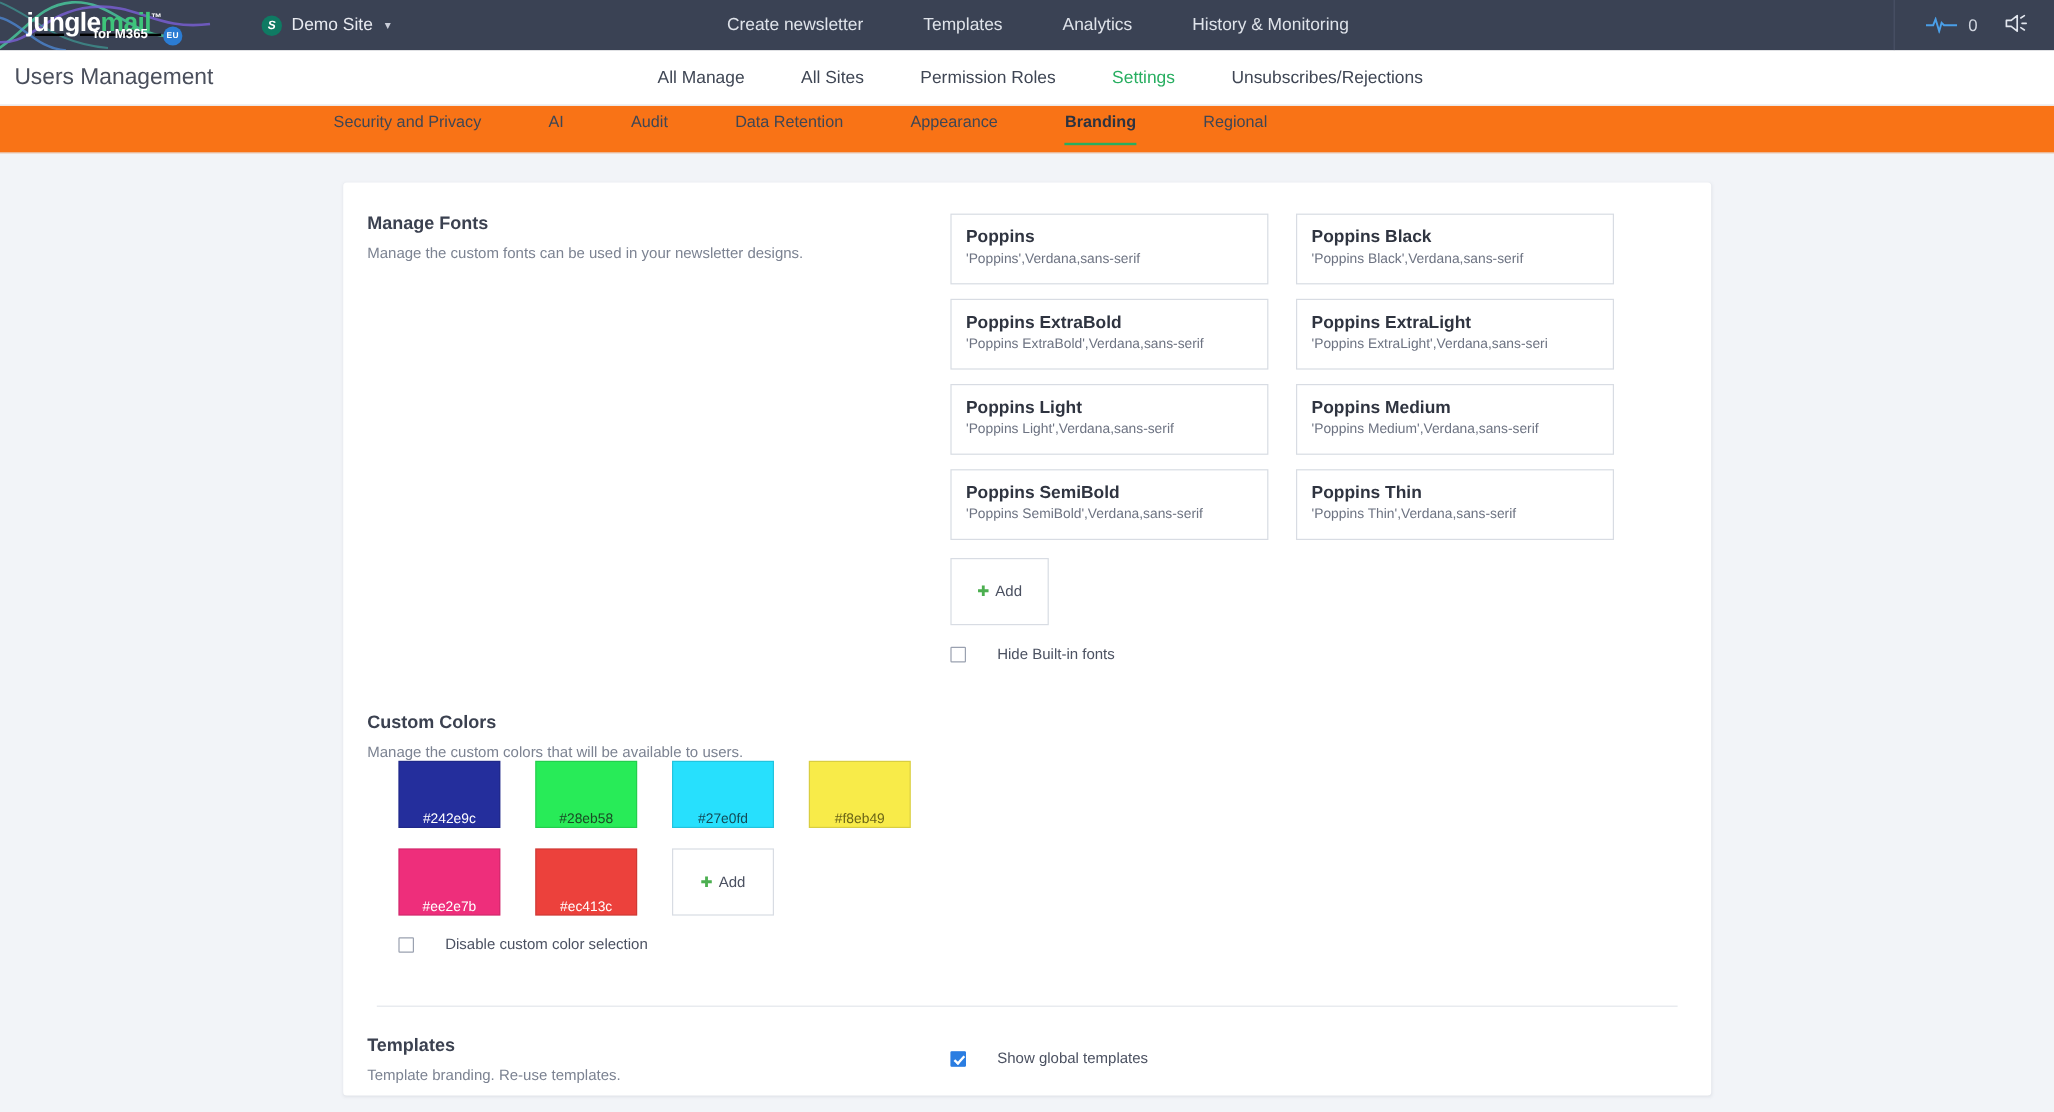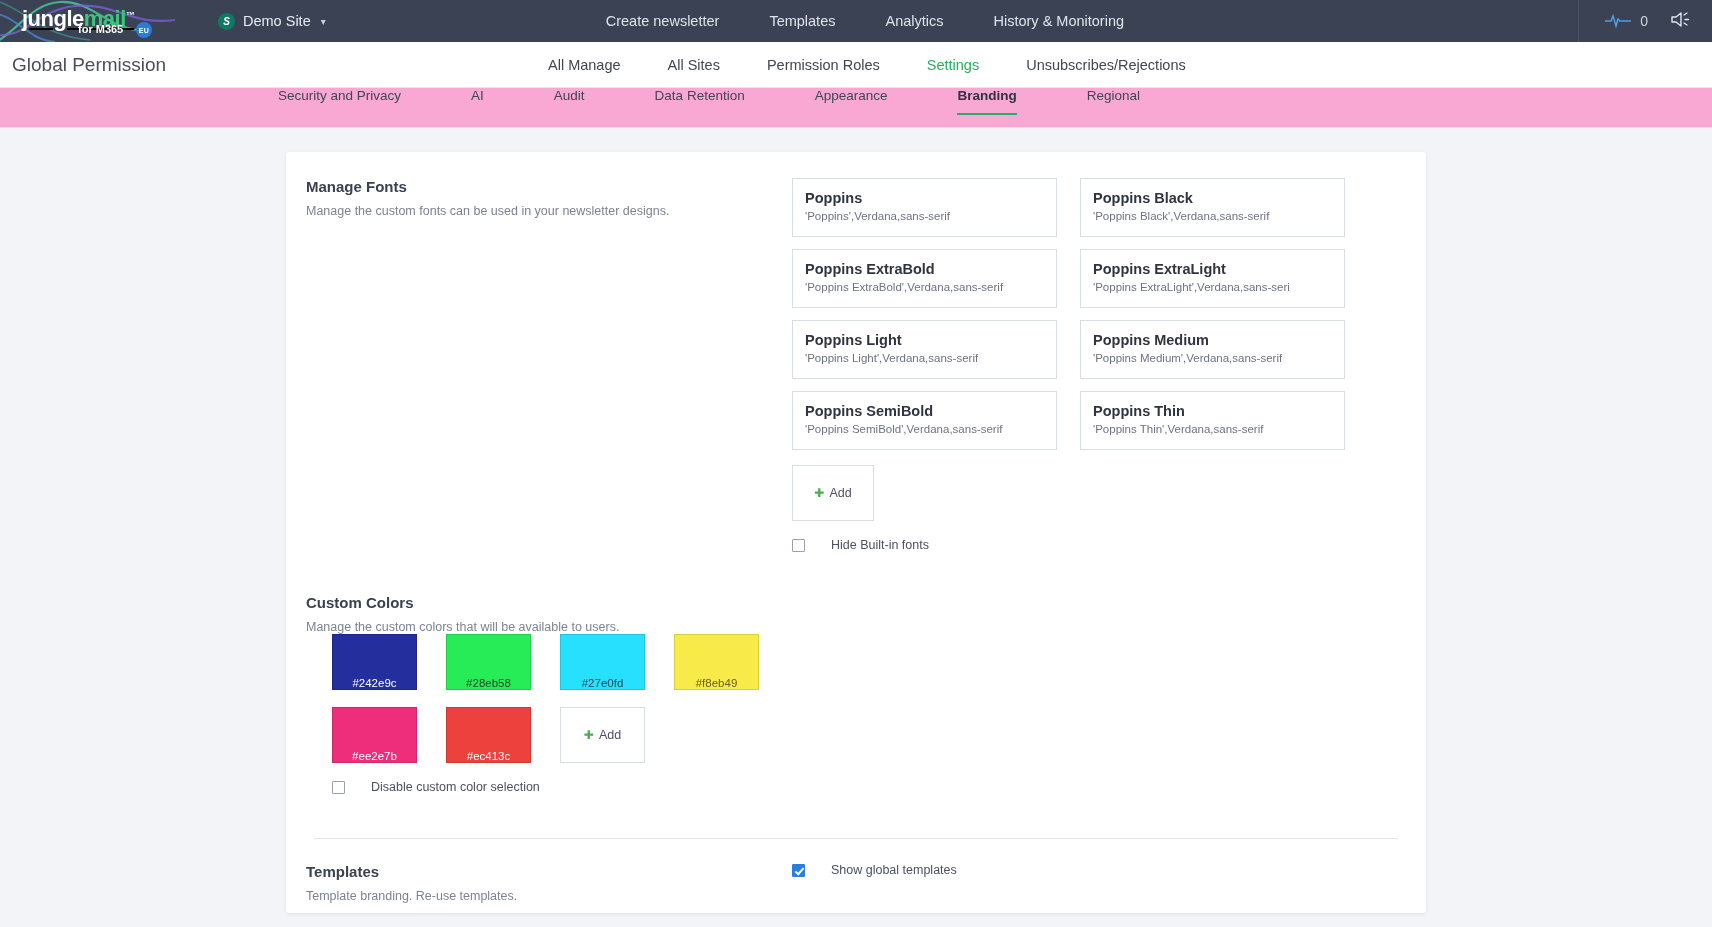--- a/index.html
+++ b/index.html
@@ -163,25 +163,25 @@
     color: #3f4654;
     text-decoration: none;
     cursor: pointer;
     white-space: nowrap;
   }
   .mainnav a.active { color: #27ae60; }
 
   
   .tabrow {
     height: 40px;
-    background: #f9a8d4;
-    display: flex;
-    align-items: flex-start;
+    background: #f97316;
+    display: flex;
+    align-items: center;
     padding-left: 278px;
-    gap: 14px;
+    gap: 0;
     border-bottom: 1px solid #e3e6eb;
   }
   .tab {
     font-size: 13.5px;
     color: #3f4654;
     padding: 0 0 10px 0;
     margin-right: 56px;
     cursor: pointer;
     white-space: nowrap;
     border-bottom: 2px solid transparent;
@@ -374,21 +374,21 @@
         <path d="M2 7 L2 12 L6 12 L11 16 L11 3 L6 7 Z" fill="none" stroke="#e2e6ee" stroke-width="1.4" stroke-linejoin="round"></path>
         <path d="M14 5 L17 3" stroke="#e2e6ee" stroke-width="1.3" stroke-linecap="round"></path>
         <path d="M15 9.5 L18.5 9.5" stroke="#e2e6ee" stroke-width="1.3" stroke-linecap="round"></path>
         <path d="M14 13 L17 15" stroke="#e2e6ee" stroke-width="1.3" stroke-linecap="round"></path>
       </svg>
     </div>
   </div>
 </div>
 
 <div class="header">
-  <div class="page-title">Global Permission</div>
+  <div class="page-title">Users Management</div>
   <nav class="mainnav">
     <a href="#">All Manage</a>
     <a href="#">All Sites</a>
     <a href="#">Permission Roles</a>
     <a href="#" class="active">Settings</a>
     <a href="#">Unsubscribes/Rejections</a>
   </nav>
 </div>
 
 <div class="tabrow">
@@ -496,21 +496,21 @@
     </div>
 
     <div class="divider"></div>
 
     <div class="section section-templates">
       <div class="section-left">
         <div class="section-title">Templates</div>
         <div class="section-desc">Template branding. Re-use templates.</div>
       </div>
       <div class="section-right">
-        <div class="checkrow" style="margin-top:0">
+        <div class="checkrow" style="margin-top:12px">
           <span class="cbox checked"></span>
           <span class="check-label">Show global templates</span>
         </div>
       </div>
     </div>
 
   </div>
 </div>
 
 </body></html>

